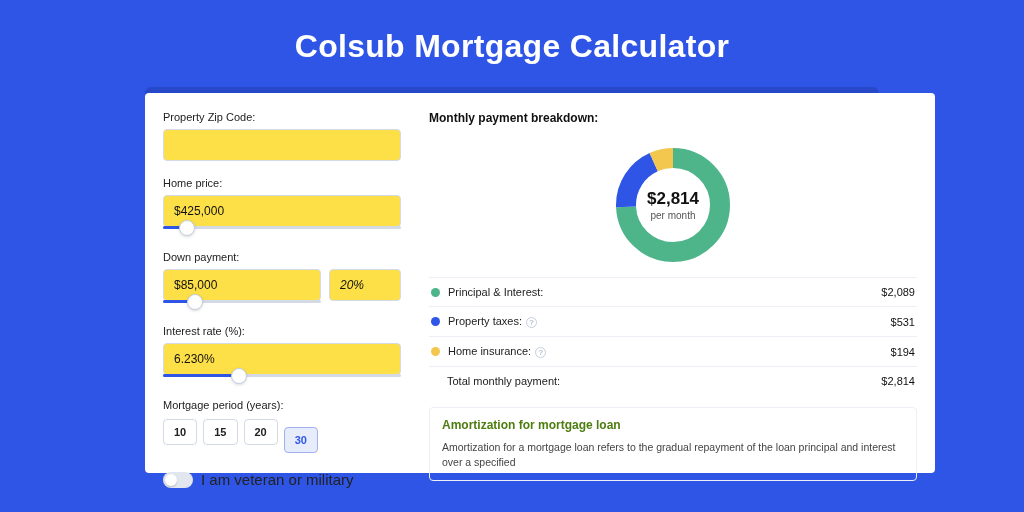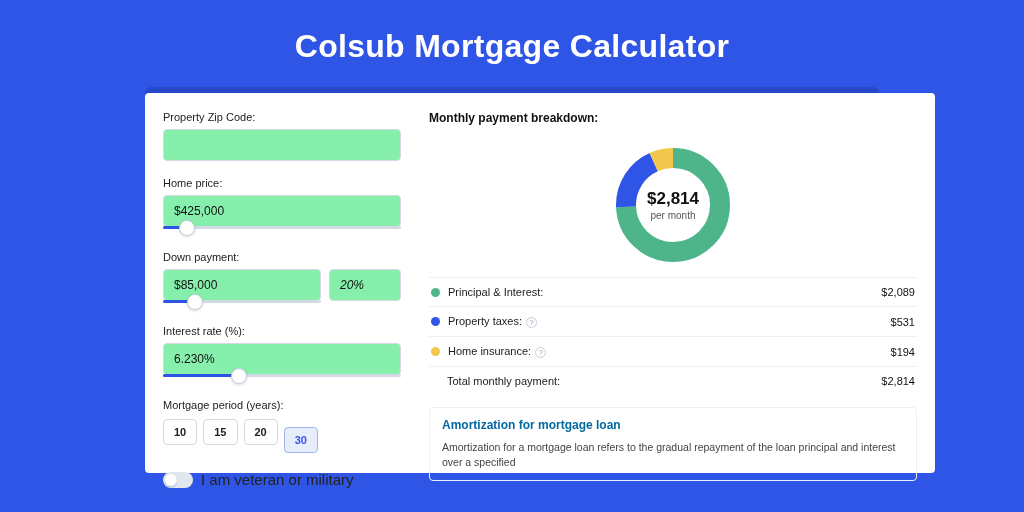--- a/index.html
+++ b/index.html
@@ -38,21 +38,21 @@
   .field-label {
     font-size: 11px;
     color: #222;
     margin-bottom: 6px;
   }
   .text-input {
     width: 100%;
     height: 32px;
     border: 1px solid #d3dae6;
     border-radius: 4px;
-    background: #86efac;
+    background: #fde047;
     font-size: 12px;
     padding: 13px 10px;
     color: #111;
   }
   .slider-track {
     position: relative;
     height: 3px;
     background: #d3dae6;
     border-radius: 2px;
     margin-top: -1px;
@@ -171,21 +171,21 @@
     margin-left: 4px;
   }
   .brow.total .blabel, .brow.total .bval { font-weight: 400; margin-left: 16px; }
 
   .amort-card {
     border: 1px solid #eceff5;
     border-radius: 4px;
     padding: 10px 12px;
     margin-top: 12px;
   }
-  .amort-title { font-size: 12px; font-weight: 700; color: #0369a1; margin-bottom: 8px; }
+  .amort-title { font-size: 12px; font-weight: 700; color: #4d7c0f; margin-bottom: 8px; }
   .amort-body { font-size: 10.5px; color: #444; line-height: 1.45; }
 </style>
 </head>
 <body>
 
 <div class="hero-title">Colsub Mortgage Calculator</div>
 
 <div class="panel-shadow">
 <div class="panel">
 

